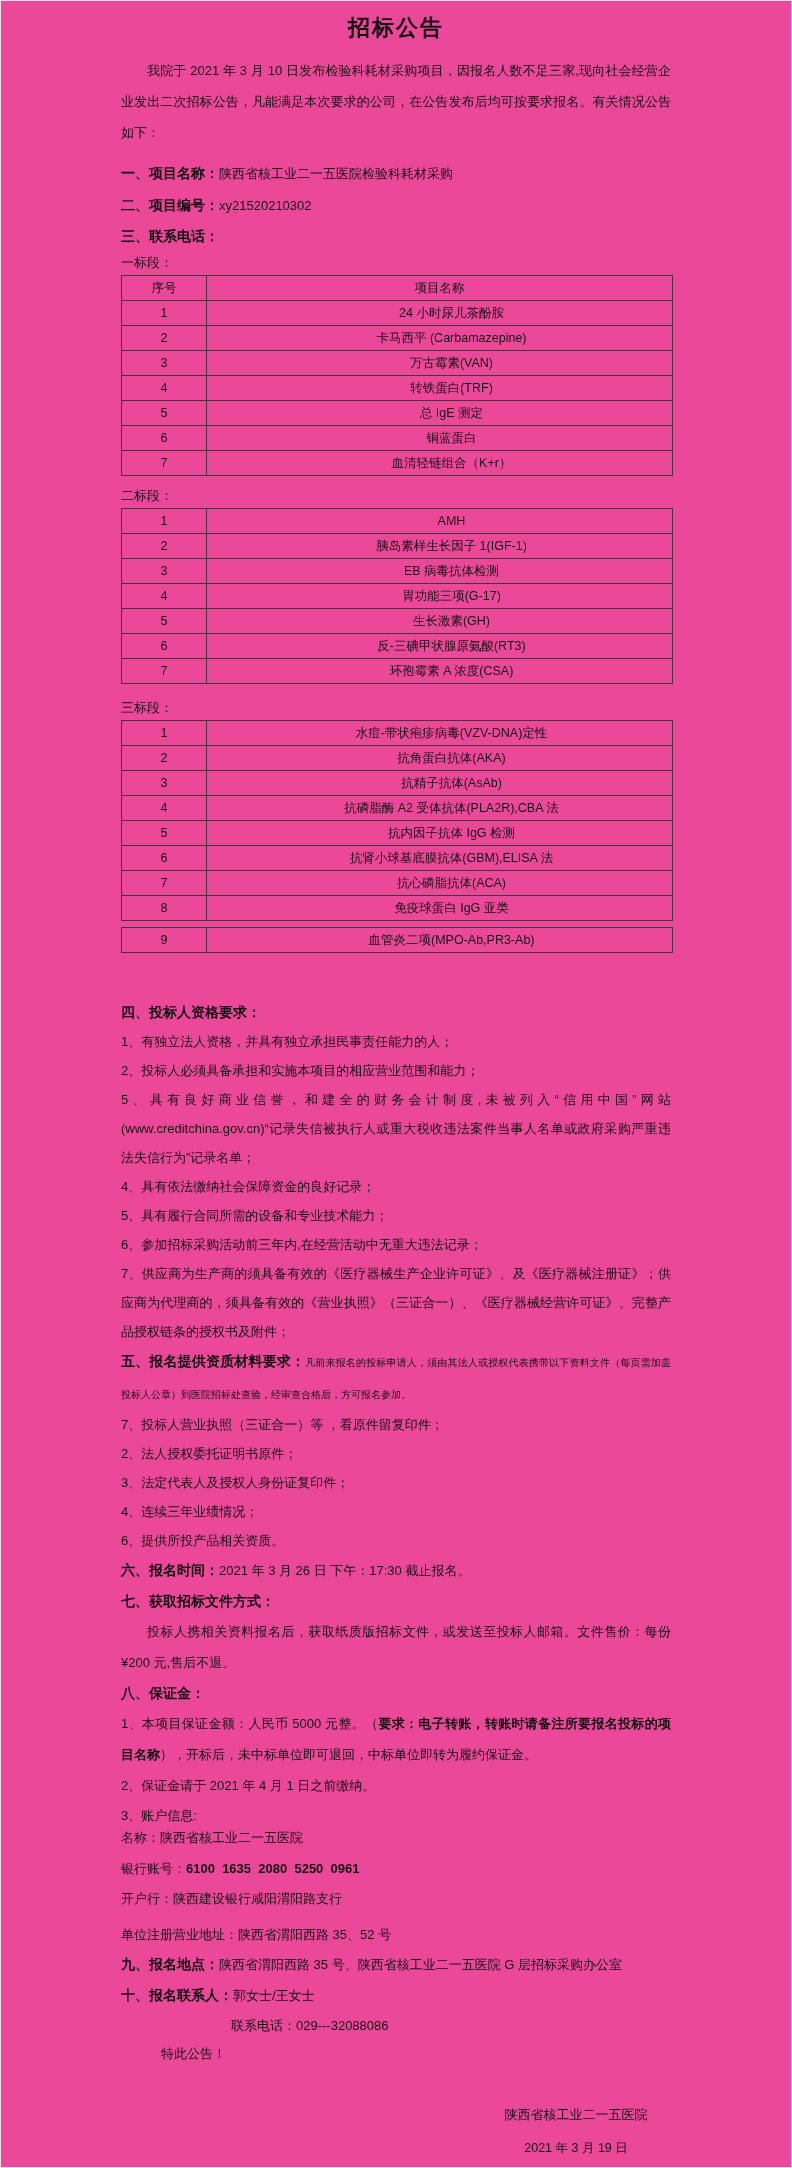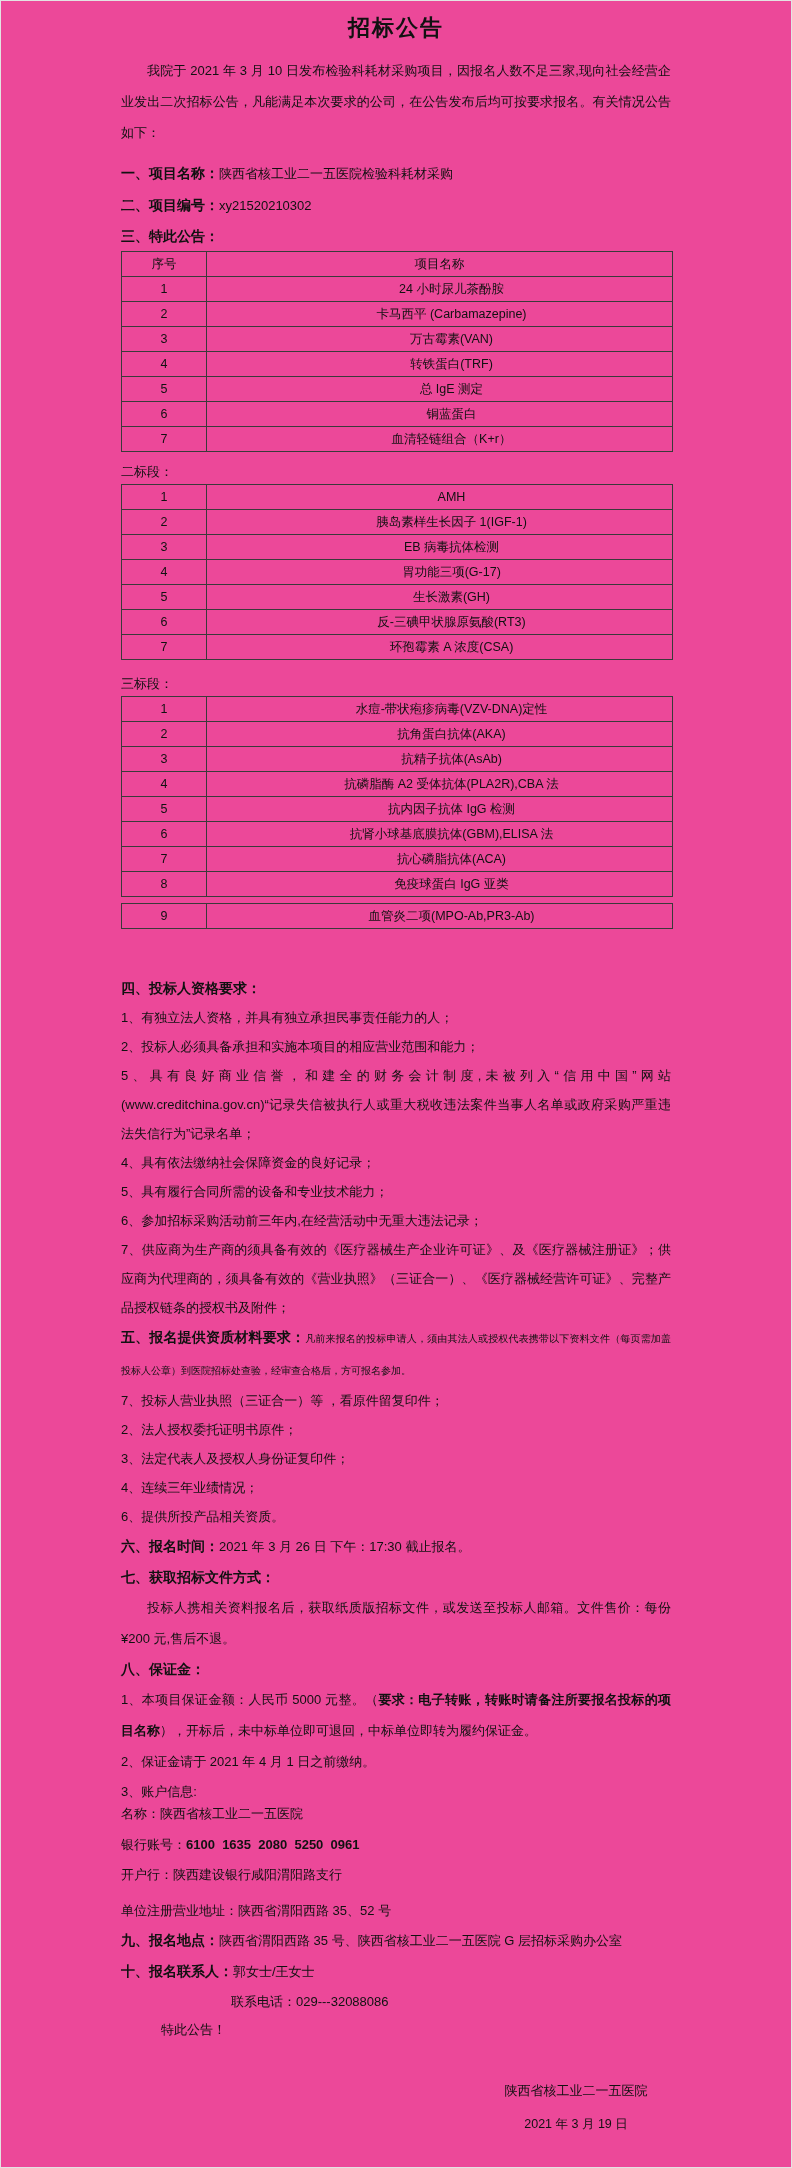--- a/index.html
+++ b/index.html
@@ -65,23 +65,24 @@
 
     <p class="sec-line">
       <span class="sec-label">一、项目名称：</span><span class="sec-val">陕西省核工业二一五医院检验科耗材采购</span>
     </p>
 
     <p class="sec-line tight">
       <span class="sec-label">二、项目编号：</span><span class="sec-val">xy21520210302</span>
     </p>
 
     <p class="sec-line tight">
-      <span class="sec-label">三、特此公告：</span>
-    </p>
-
+      <span class="sec-label">三、联系电话：</span>
+    </p>
+
+    <p class="lot-caption cap1">一标段：</p>
     <table class="lot">
       <thead>
         <tr>
           <th class="c-seq">序号</th>
           <th class="c-name">项目名称</th>
         </tr>
       </thead>
       <tbody>
 
           <tr>

